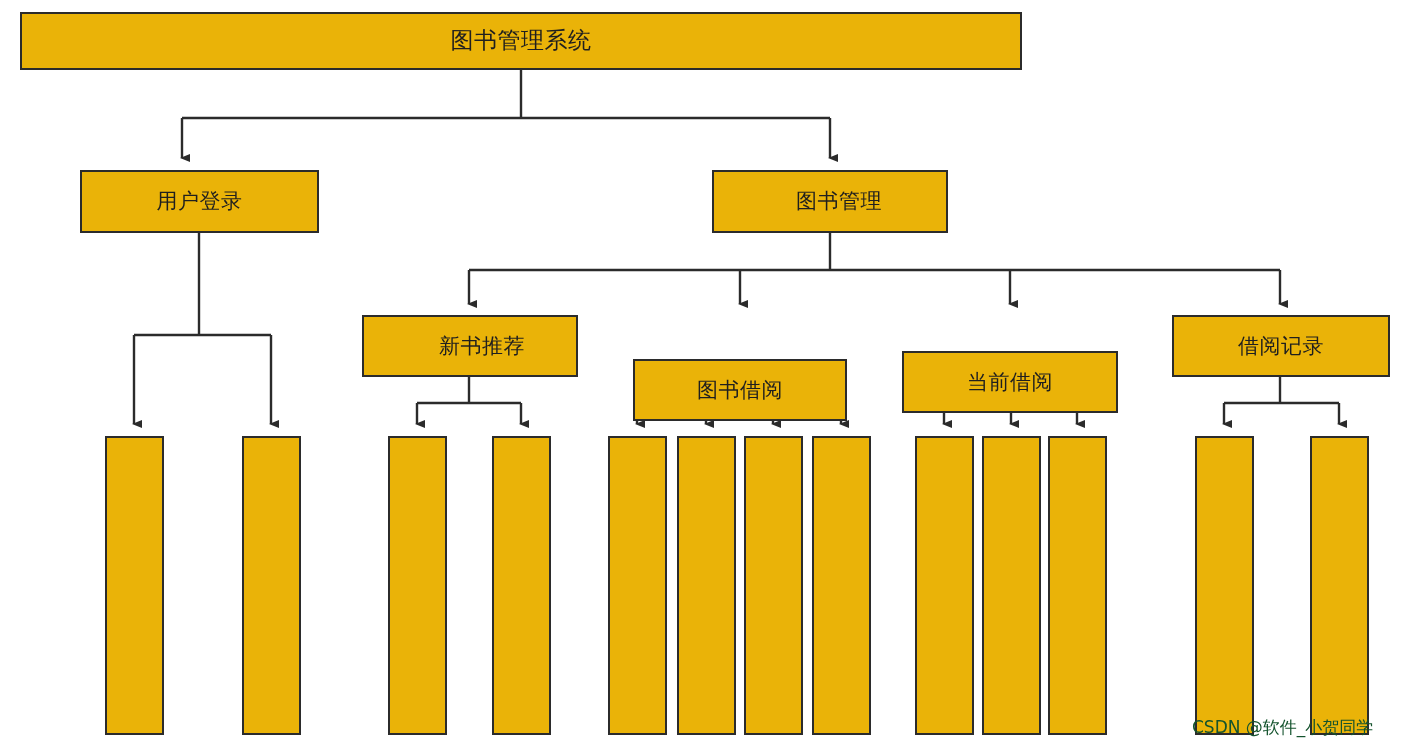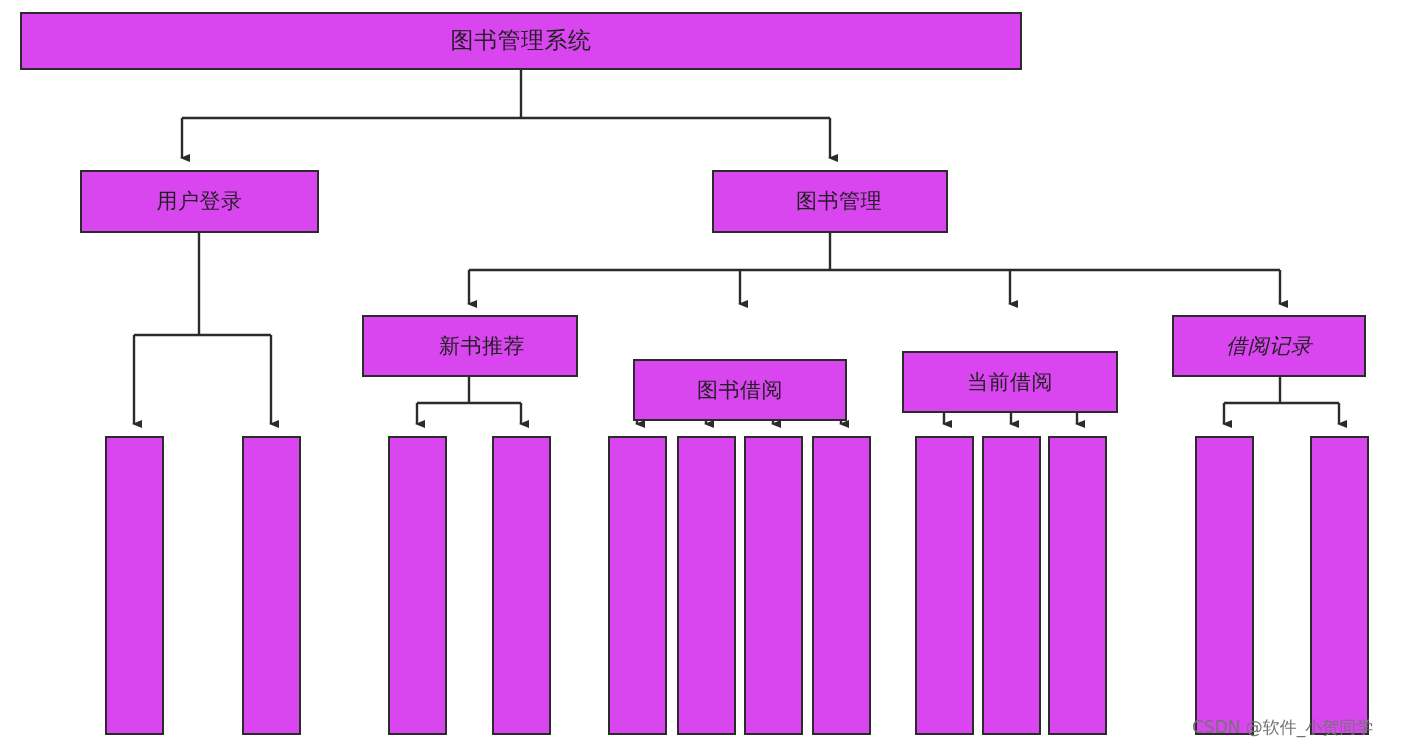--- a/index.html
+++ b/index.html
@@ -21,21 +21,21 @@
   #diagram-svg {
     position: absolute;
     left: 0;
     top: 0;
     width: 1405px;
     height: 747px;
   }
   .node {
     position: absolute;
     box-sizing: border-box;
-    background: #d946ef;
+    background: #eab308;
     border: 2px solid #2b2b2b;
     display: flex;
     align-items: center;
     justify-content: center;
     color: #1a1a1a;
     z-index: 2;
   }
   .node-label {
     display: block;
     text-align: center;
@@ -60,21 +60,21 @@
     max-height: 288px;
     white-space: nowrap;
     overflow: hidden;
   }
   .node.root .node-label { font-size: 23px; }
   .watermark {
     position: absolute;
     left: 1192px;
     top: 716px;
     font-size: 17px;
-    color: #737373;
+    color: #14532d;
     white-space: nowrap;
     z-index: 5;
     font-family: "DejaVu Sans", "Liberation Sans", sans-serif;
   }
 </style>
 </head>
 <body>
 
 <div id="diagram-root">
 
@@ -141,21 +141,21 @@
 
   <div class="node horizontal" style="left:362px; top:315px; width:216px; height:62px;padding-left:24px;">
     <span class="node-label">新书推荐</span>
   </div>
   <div class="node horizontal" style="left:633px; top:315px; width:214px; height:62px;margin-top:44px;">
     <span class="node-label">图书借阅</span>
   </div>
   <div class="node horizontal" style="left:902px; top:315px; width:216px; height:62px;margin-top:36px;">
     <span class="node-label">当前借阅</span>
   </div>
-  <div class="node horizontal" style="left:1172px; top:315px; width:194px; height:62px;font-style:italic;">
+  <div class="node horizontal" style="left:1172px; top:315px; width:218px; height:62px;">
     <span class="node-label">借阅记录</span>
   </div>
 
   <div class="node vertical" style="left:105px; top:436px; width:59px; height:299px;">
     <span class="node-label">用户登录</span>
   </div>
   <div class="node vertical" style="left:242px; top:436px; width:59px; height:299px;">
     <span class="node-label">注销登录</span>
   </div>
 

